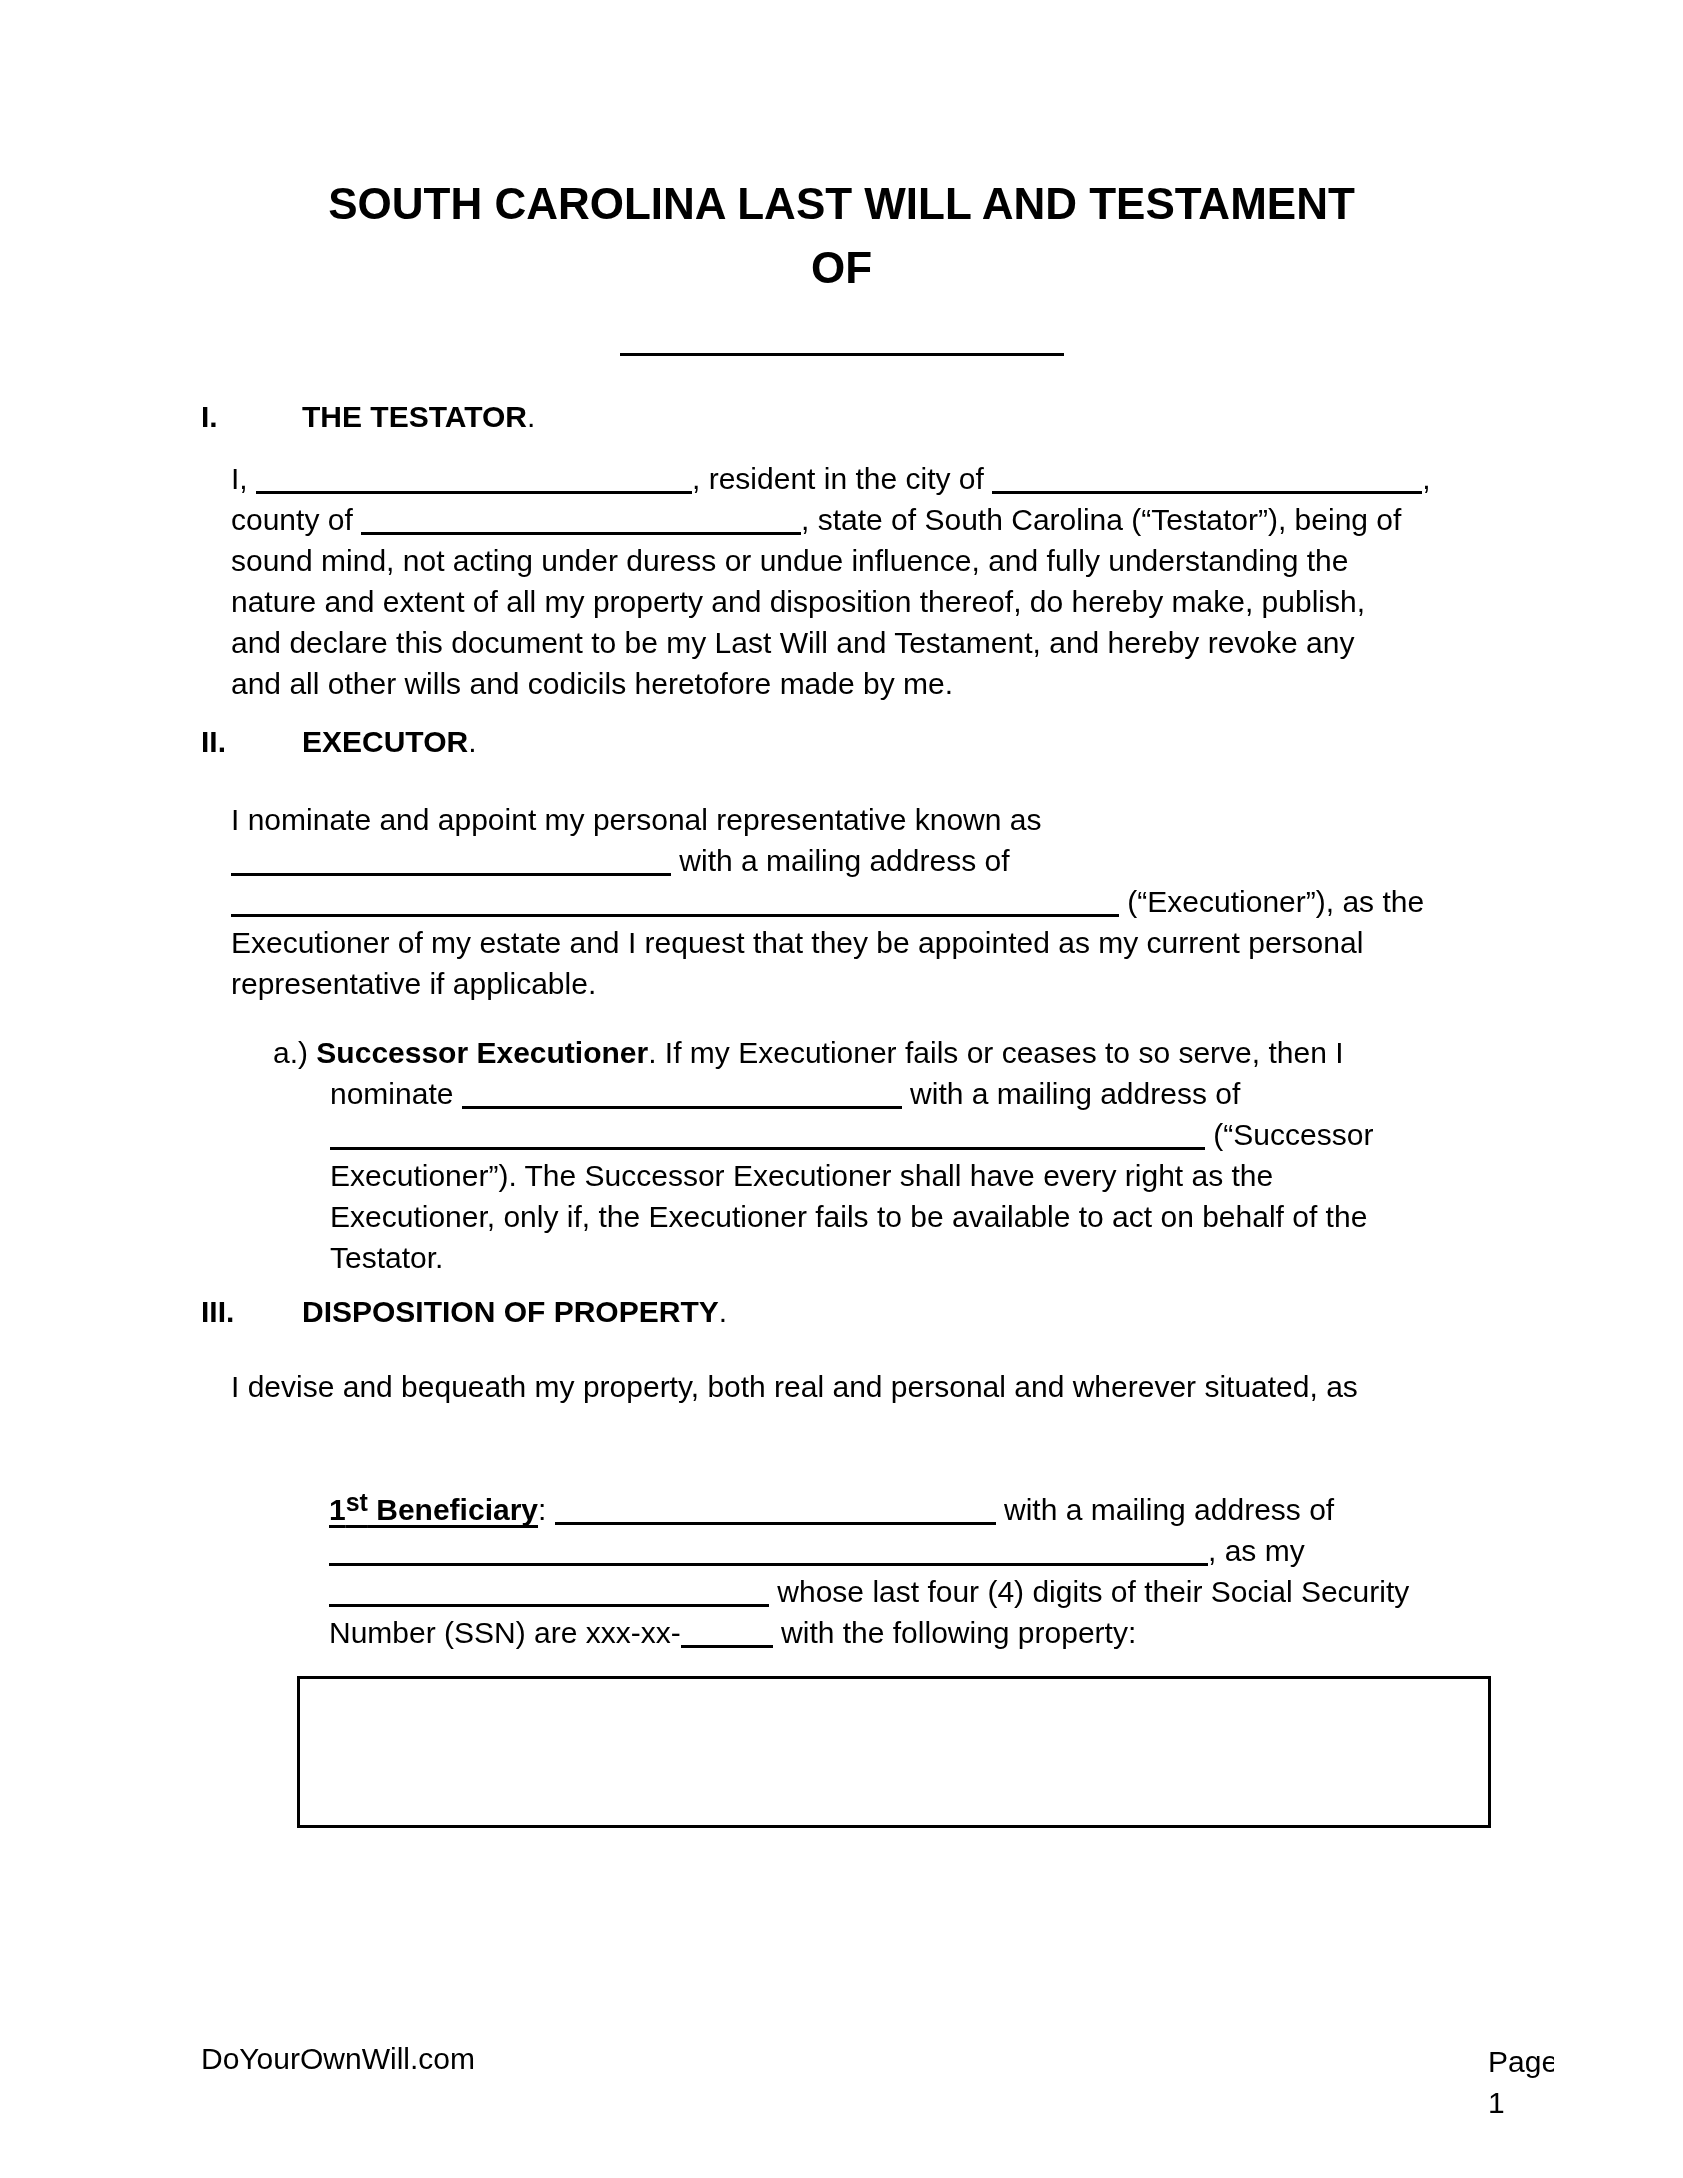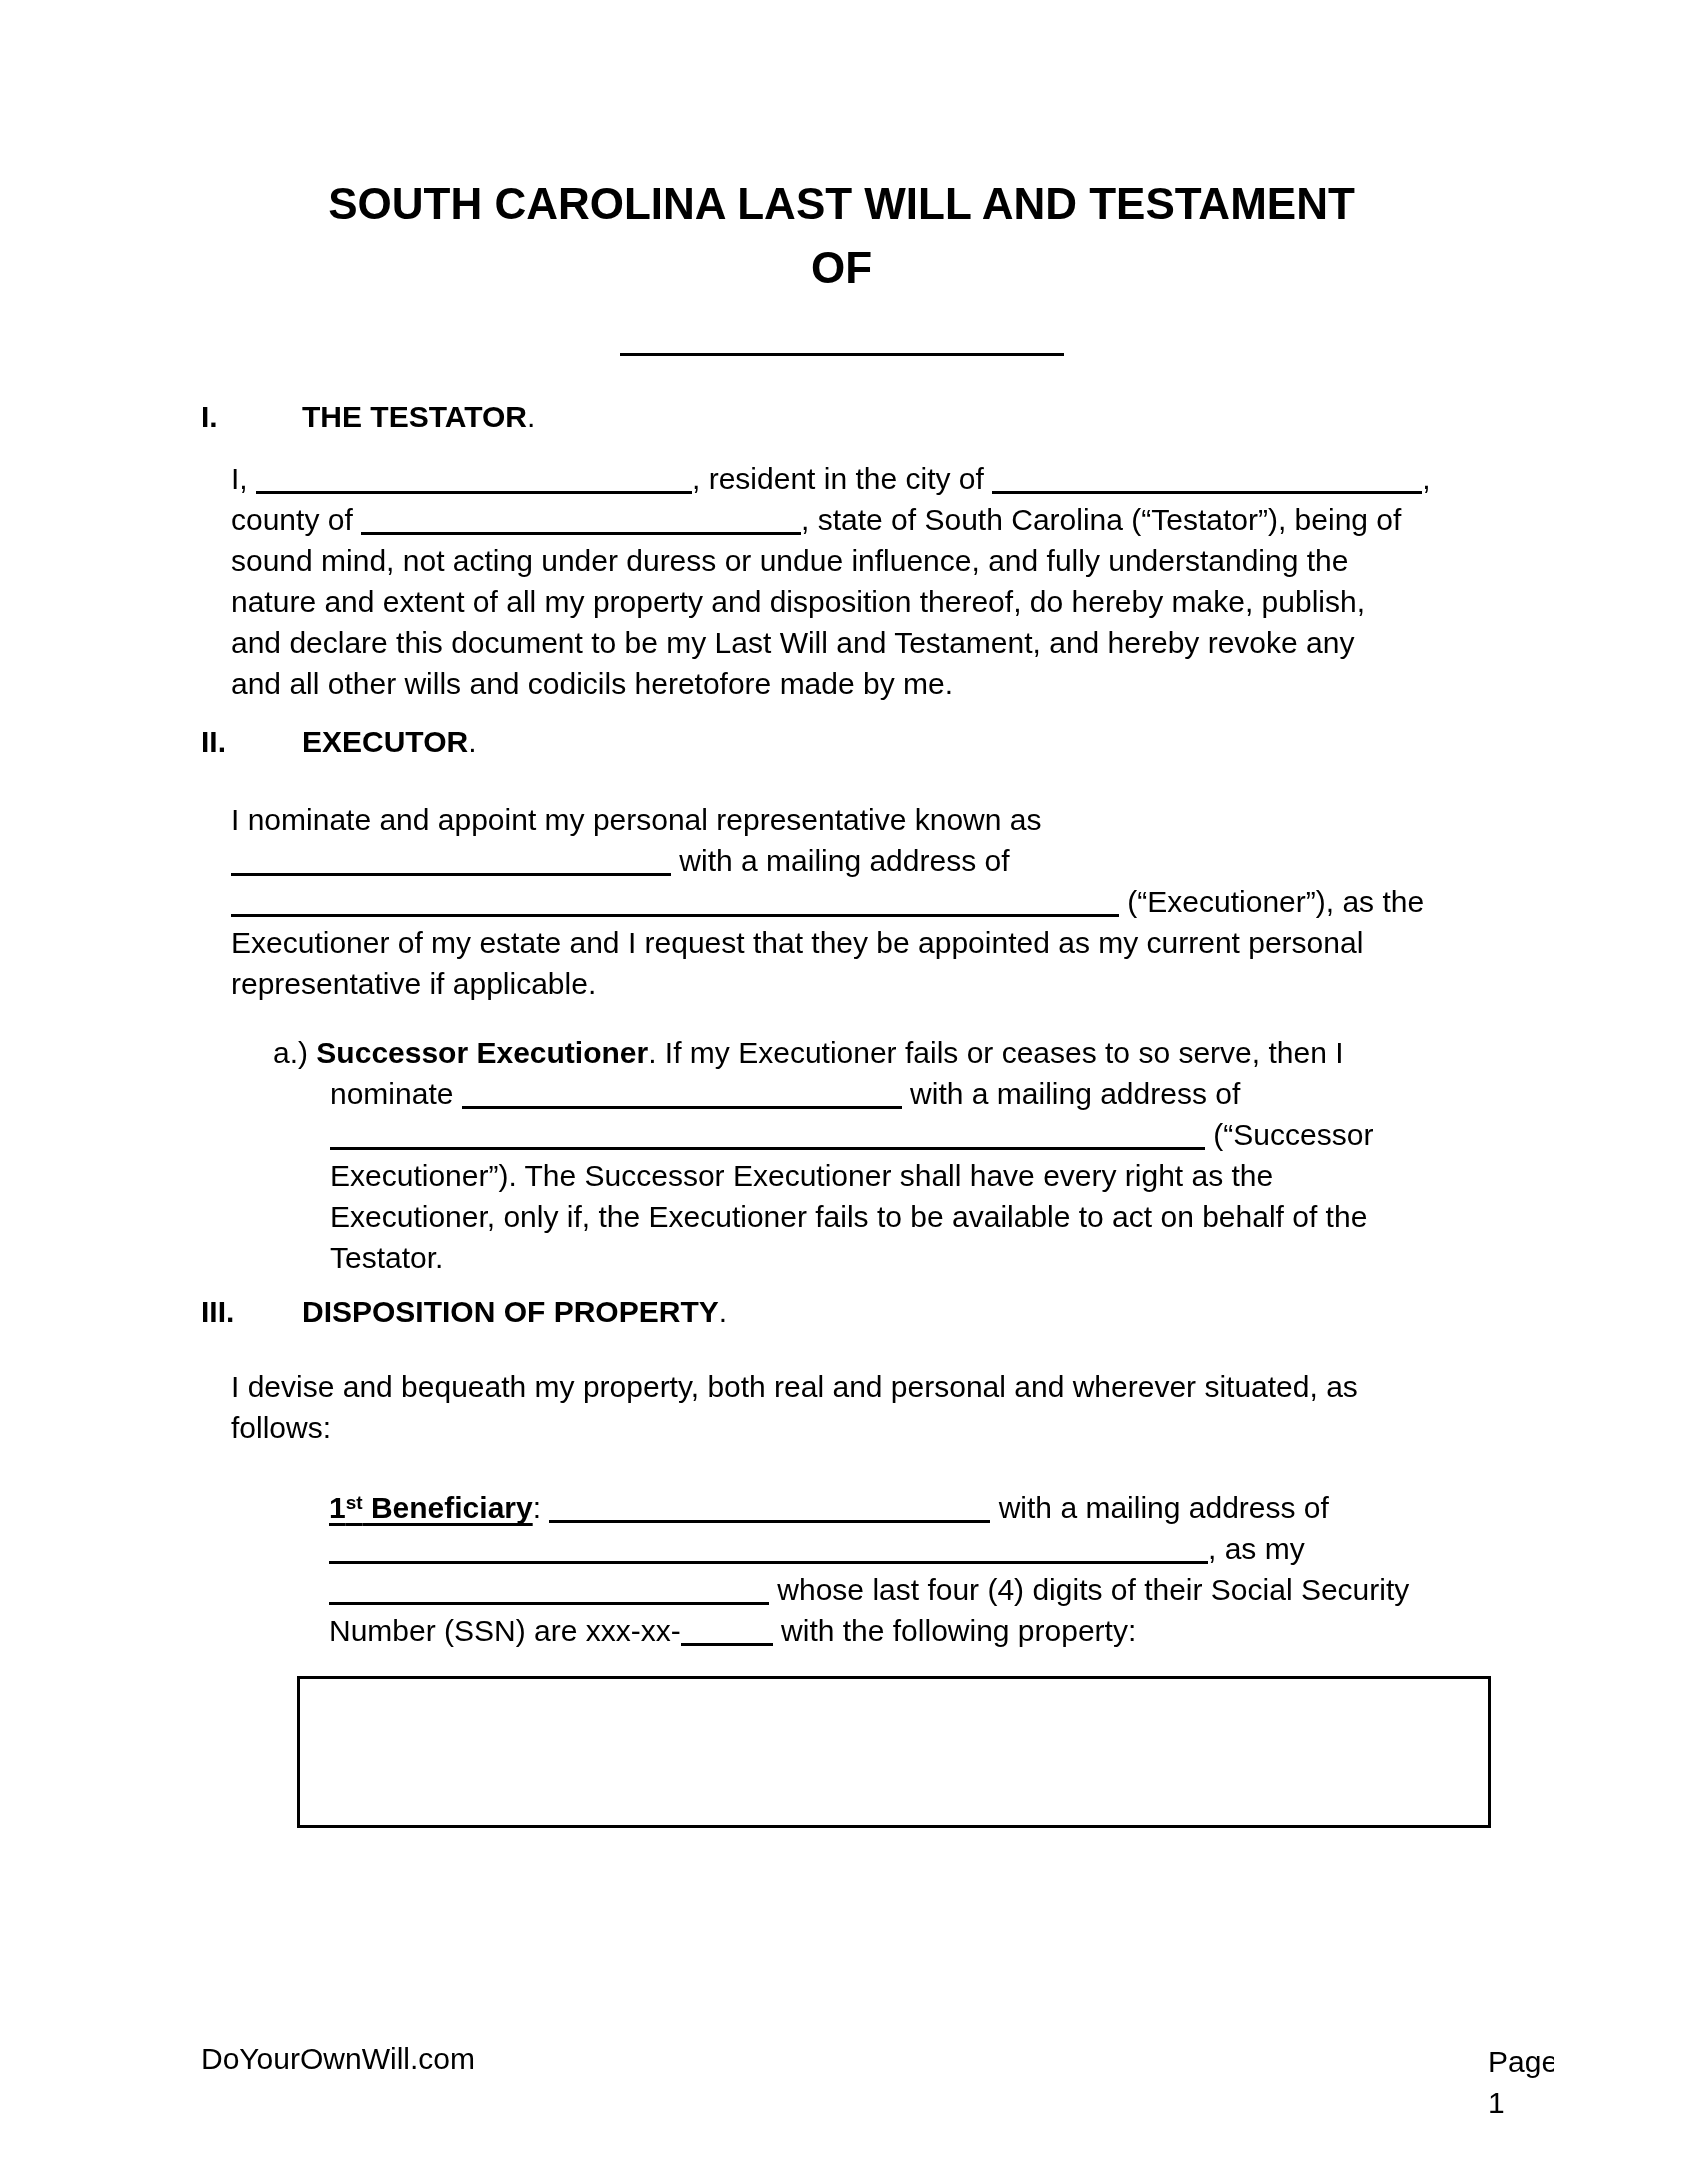--- a/index.html
+++ b/index.html
@@ -36,21 +36,21 @@
   .list{position:absolute;left:243px;width:1257px;}
   .list .cont{padding-left:57px;}
   .benef{position:absolute;left:299px;width:1198px;}
   .b-label{
     font-weight:bold;
     text-decoration:underline;
     text-decoration-thickness:3px;
     text-underline-offset:5px;
     text-decoration-skip-ink:none;
   }
-  .b-label sup{font-size:19px;vertical-align:9px;text-align:center;}
+  .b-label sup{font-size:25px;vertical-align:9px;text-align:center;}
   .prop-box{
     position:absolute;left:297px;top:1676px;
     width:1188px;height:146px;
     border:3px solid #000;background:#fff;
   }
   .footer-left{position:absolute;left:201px;top:2038px;line-height:41px;}
   .footer-right{position:absolute;left:1448px;top:2041px;line-height:41px;margin-left:40px;}
 </style>
 </head>
 <body>
@@ -96,21 +96,20 @@
     <div class="line cont">Executioner, only if, the Executioner fails to be available to act on behalf of the</div>
     <div class="line cont">Testator.</div>
   </div>
 
   <div class="sec" style="top:1291px">
     <span class="num">III.</span><span><b>DISPOSITION OF PROPERTY</b><span class="pd">.</span></span>
   </div>
 
   <div class="para" style="top:1366px">
     <div class="line">I devise and bequeath my property, both real and personal and wherever situated, as</div>
-    <div class="line">follows:</div>
   </div>
 
   <div class="benef" style="top:1482px">
     <div class="line"><span class="b-label"><span>1</span><sup>st</sup><span> Beneficiary</span></span><span>: </span><span class="blank w445"></span><span> with a mailing address of</span></div>
     <div class="line"><span class="blank w888"></span><span>, as my</span></div>
     <div class="line"><span class="blank w444"></span><span> whose last four (4) digits of their Social Security</span></div>
     <div class="line"><span>Number (SSN) are xxx-xx-</span><span class="blank w93"></span><span> with the following property:</span></div>
   </div>
 
   <div class="prop-box"></div>

